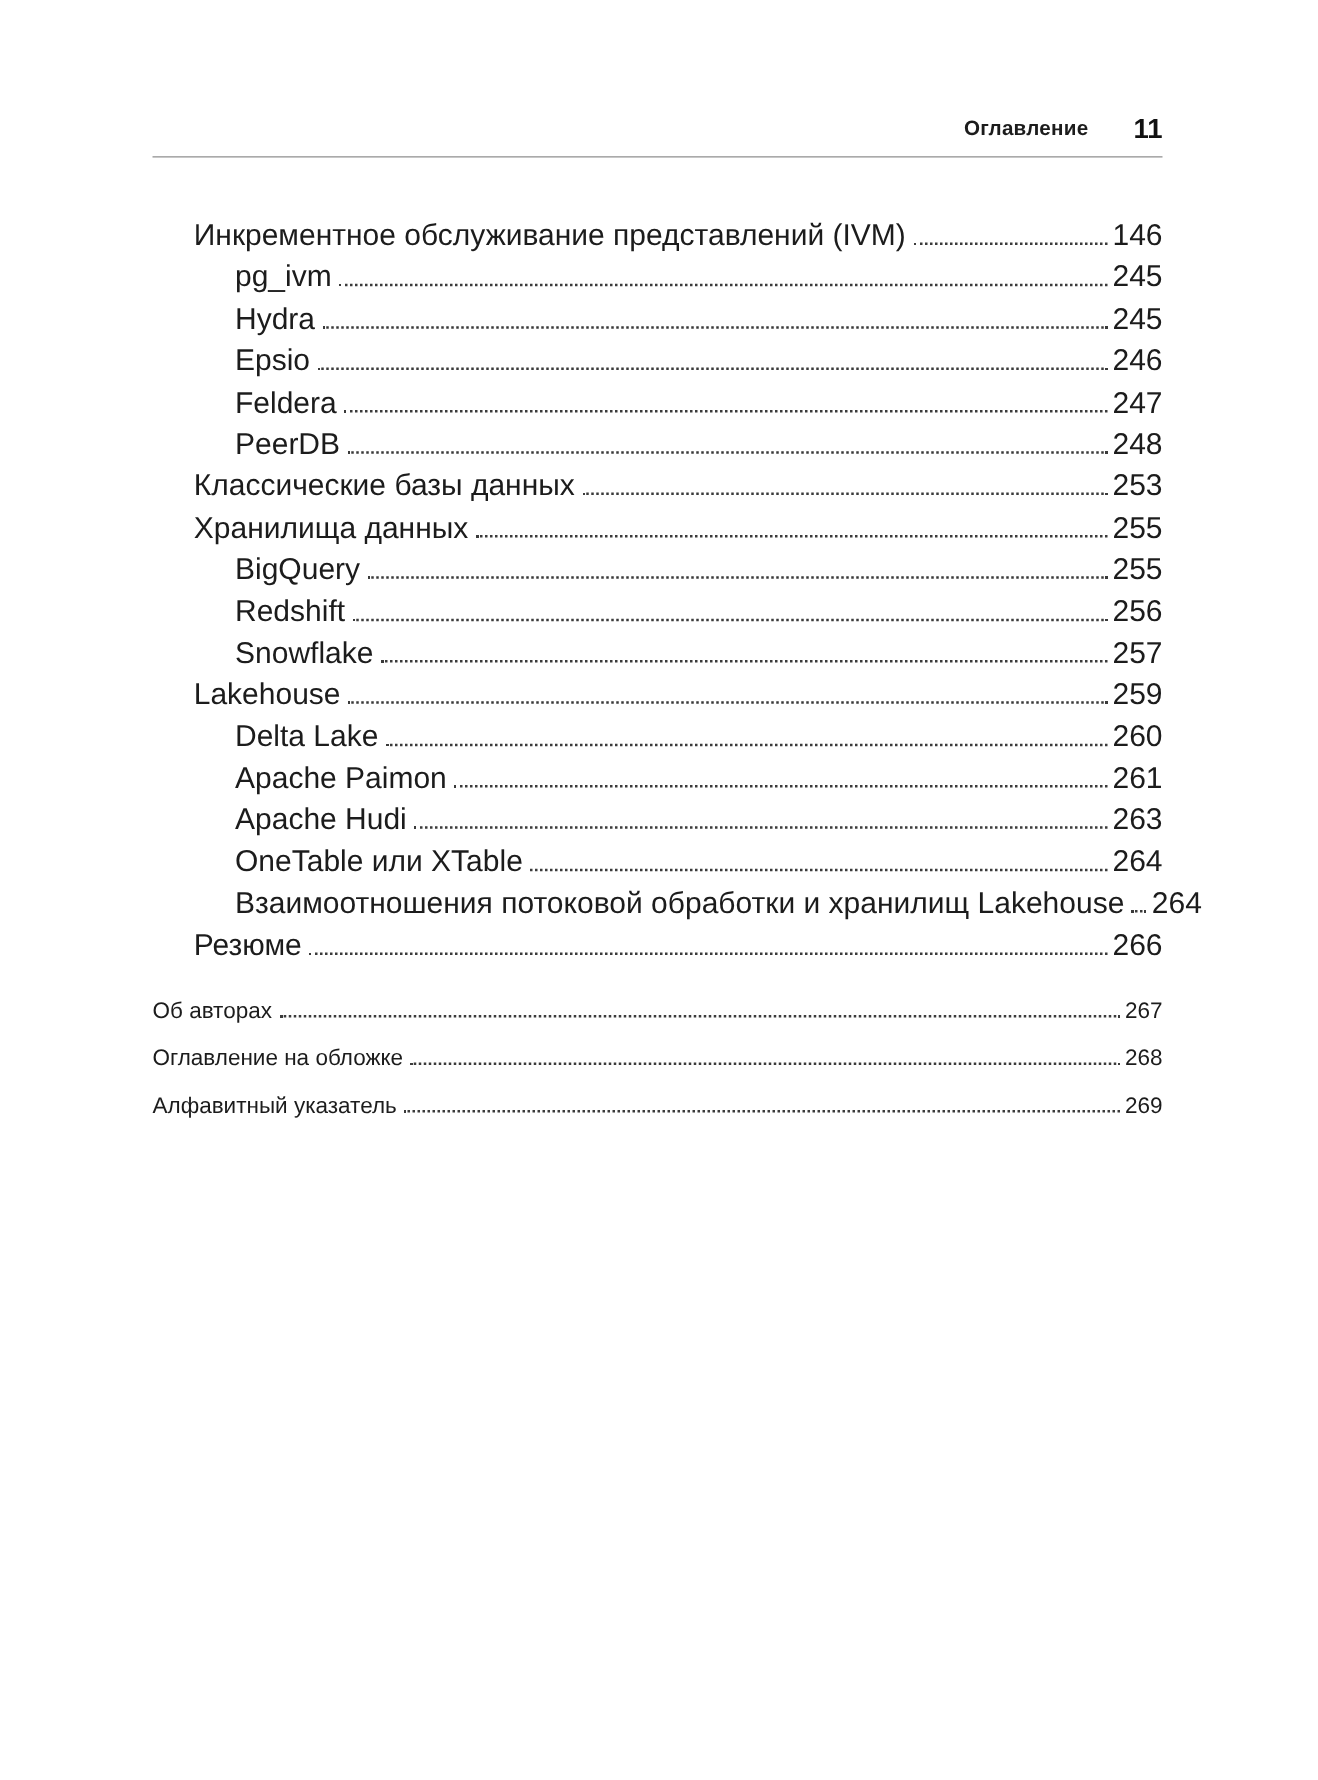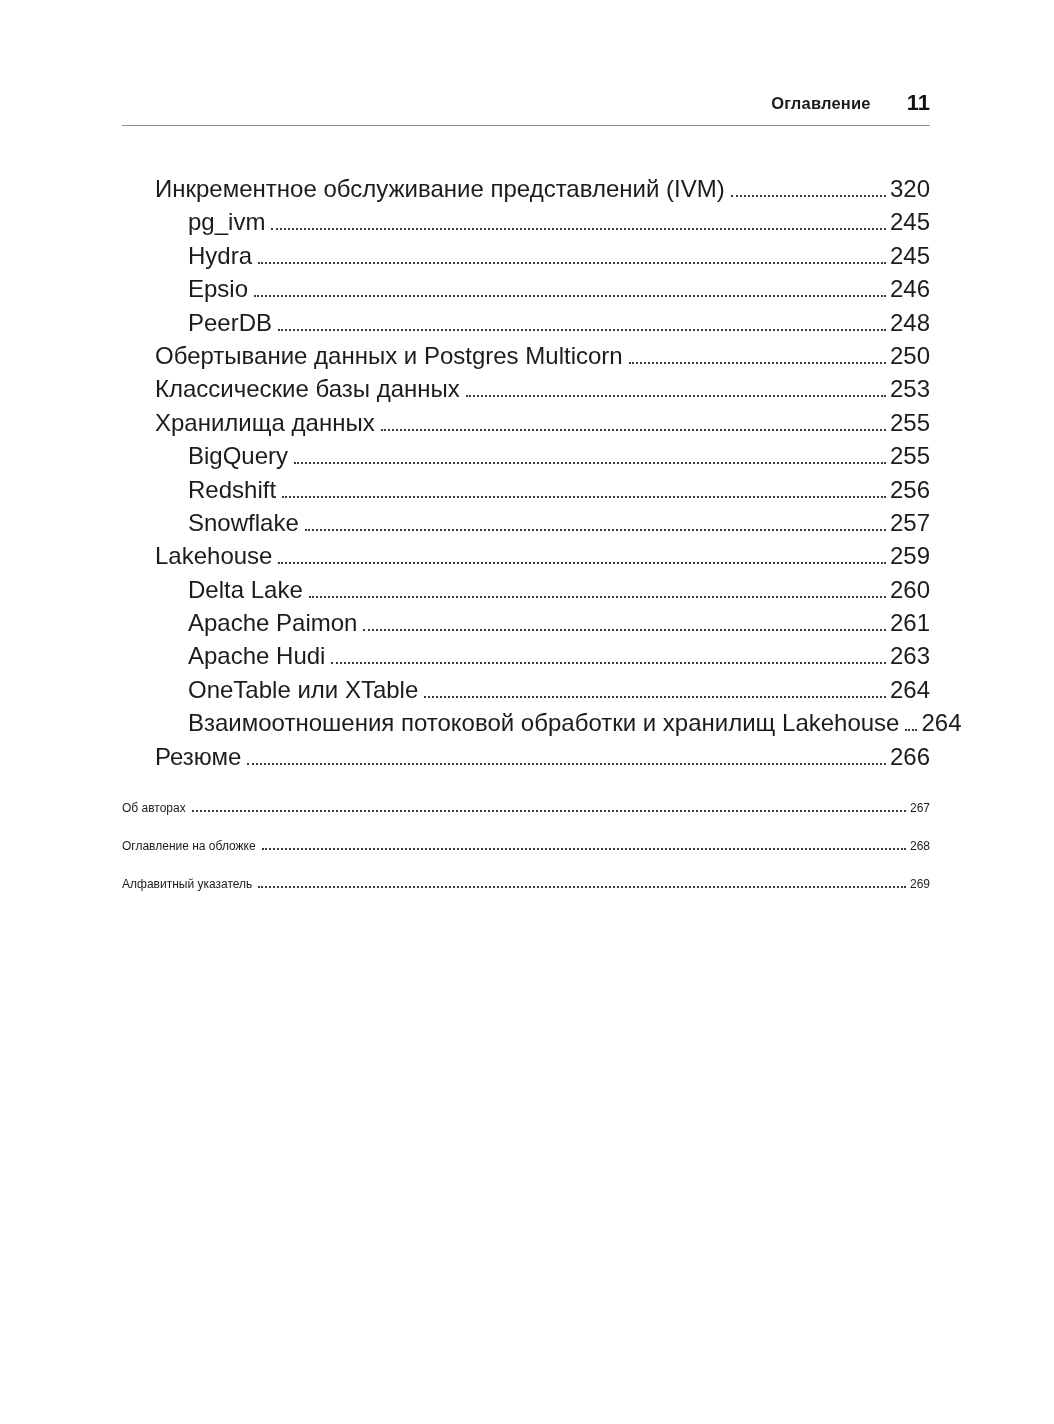--- a/index.html
+++ b/index.html
@@ -75,66 +75,66 @@
   }
   .lvl1 { padding-left: 33px; }
   .lvl2 { padding-left: 66px; }
   
   .back-list {
     margin-top: 16px;
   }
   .back-list .row {
     height: 38px;
     line-height: 38px;
-    font-size: 12px;
+    font-size: 18px;
   }
 </style>
 </head>
 <body>
 
 <div class="page">
   <div class="content">
 
     <div class="page-header">
       <span class="running-title">Оглавление</span>
       <span class="running-pagenum">11</span>
     </div>
     <hr class="header-rule">
 
     <div class="toc-list">
 
       <div class="row lvl1">
         <span class="label">Инкрементное обслуживание представлений (IVM)</span>
         <span class="leader"></span>
-        <span class="pagenum">320</span>
+        <span class="pagenum">146</span>
       </div>
       <div class="row lvl2">
         <span class="label">pg_ivm</span>
         <span class="leader"></span>
         <span class="pagenum">245</span>
       </div>
       <div class="row lvl2">
         <span class="label">Hydra</span>
         <span class="leader"></span>
         <span class="pagenum">245</span>
       </div>
       <div class="row lvl2">
         <span class="label">Epsio</span>
         <span class="leader"></span>
         <span class="pagenum">246</span>
       </div>
       <div class="row lvl2">
+        <span class="label">Feldera</span>
+        <span class="leader"></span>
+        <span class="pagenum">247</span>
+      </div>
+      <div class="row lvl2">
         <span class="label">PeerDB</span>
         <span class="leader"></span>
         <span class="pagenum">248</span>
-      </div>
-      <div class="row lvl1">
-        <span class="label">Обертывание данных и Postgres Multicorn</span>
-        <span class="leader"></span>
-        <span class="pagenum">250</span>
       </div>
       <div class="row lvl1">
         <span class="label">Классические базы данных</span>
         <span class="leader"></span>
         <span class="pagenum">253</span>
       </div>
       <div class="row lvl1">
         <span class="label">Хранилища данных</span>
         <span class="leader"></span>
         <span class="pagenum">255</span>

